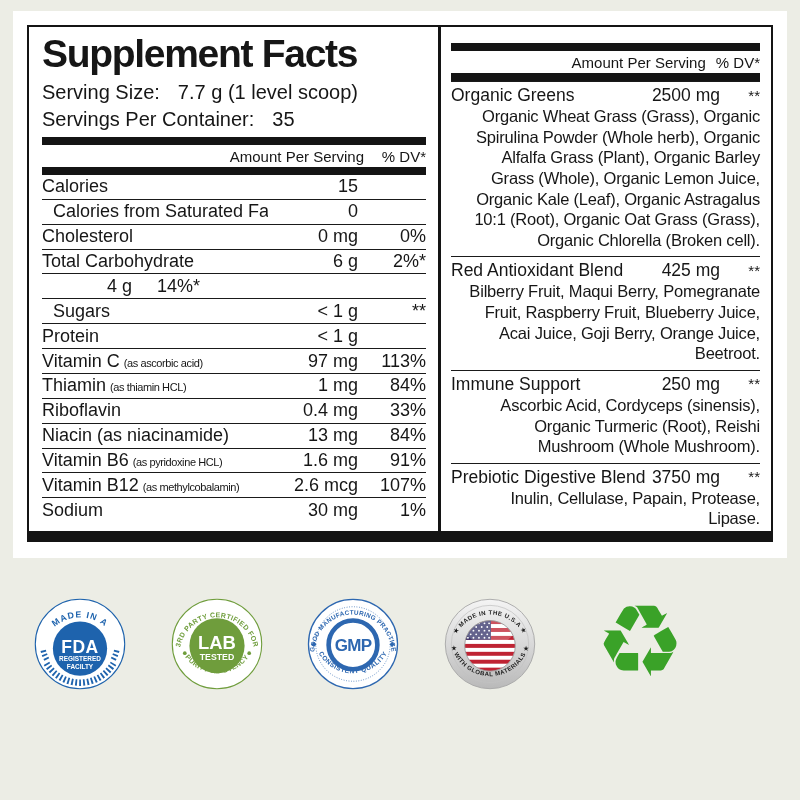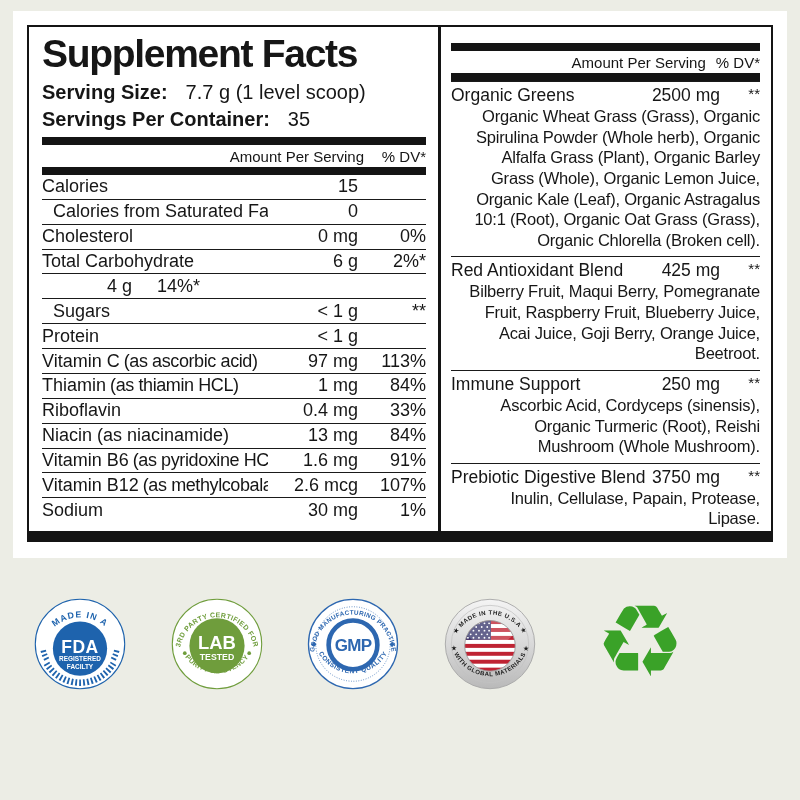--- a/index.html
+++ b/index.html
@@ -30,44 +30,44 @@
   .col-right{
     flex:1;box-sizing:border-box;
     padding:16px 11px 0 10px;
     display:flex;flex-direction:column;
   }
   .ltitle{
     font-size:39px;font-weight:700;letter-spacing:-1.3px;
     line-height:1.08;margin:2px 0 4px 0;
   }
   .serv{font-size:20px;line-height:1.32;}
-  .serv b{font-weight:700;}
+  .serv b{font-weight:400;}
   .serv .v{margin-left:18px;}
   .thick-bar{height:8px;background:#141414;flex:none;}
   .col-left .thick-bar{margin-top:5px;}
   .lhead,.rhead{display:flex;align-items:center;font-size:15px;padding:3px 0 2px;}
   .lhead .sp{flex:1;}
   .lhead .dv,.ndv{width:62px;text-align:right;flex:none;}
   .rhead{justify-content:flex-end;gap:10px;}
   .tbl{flex:1;display:flex;flex-direction:column;margin-top:0;}
   .nrow{
     display:flex;align-items:flex-start;
     border-top:1.5px solid #1a1a1a;
     font-size:18px;line-height:1.16;padding:1.5px 0;
   }
   .nrow:first-child{border-top:none;}
   .nname{flex:1;white-space:nowrap;overflow:hidden;}
   .ind .nname{padding-left:11px;}
-  .paren:not(:empty){margin-left:4px;font-size:18px;letter-spacing:-0.4px;}
+  .paren:not(:empty){margin-left:4px;font-size:11px;letter-spacing:-0.4px;}
   .namt{width:96px;text-align:right;flex:none;padding-right:6px;box-sizing:border-box;}
   .ndv{font-size:18px;}
   
   .blend{border-top:1.5px solid #1a1a1a;padding:3px 0 6px;}
   .blend:first-of-type{border-top:none;}
-  .blend-head{display:flex;align-items:flex-start;font-size:17.5px;line-height:1.2;}
+  .blend-head{display:flex;align-items:center;font-size:17.5px;line-height:1.2;}
   .bname{white-space:nowrap;}
   .bamt{margin-left:auto;padding-right:14px;}
   .bdv{width:26px;text-align:right;flex:none;font-size:15px;}
   .blend-ing{
     padding-left:9px;font-size:16.5px;letter-spacing:-0.2px;line-height:1.25;text-align:right;
   }
   
   .foot{
     flex:none;font-size:18px;letter-spacing:-0.2px;
     padding:4px 10px 5px 13px;display:flex;align-items:baseline;white-space:nowrap;

